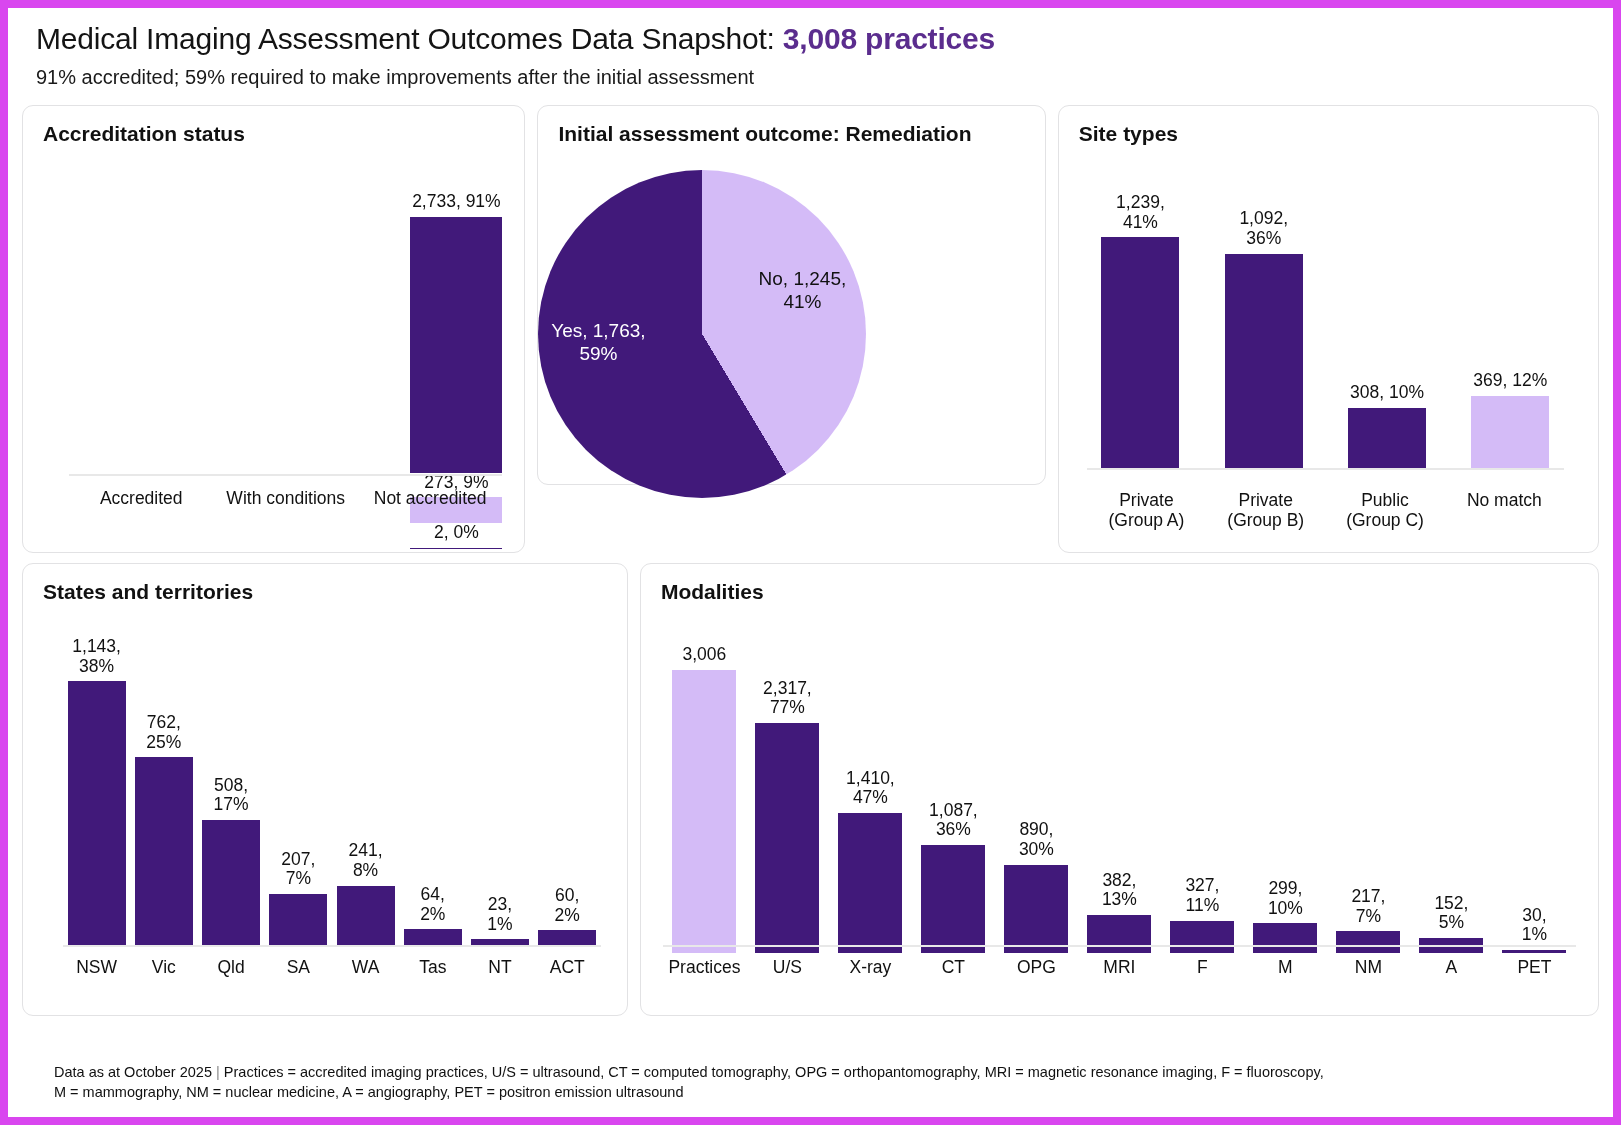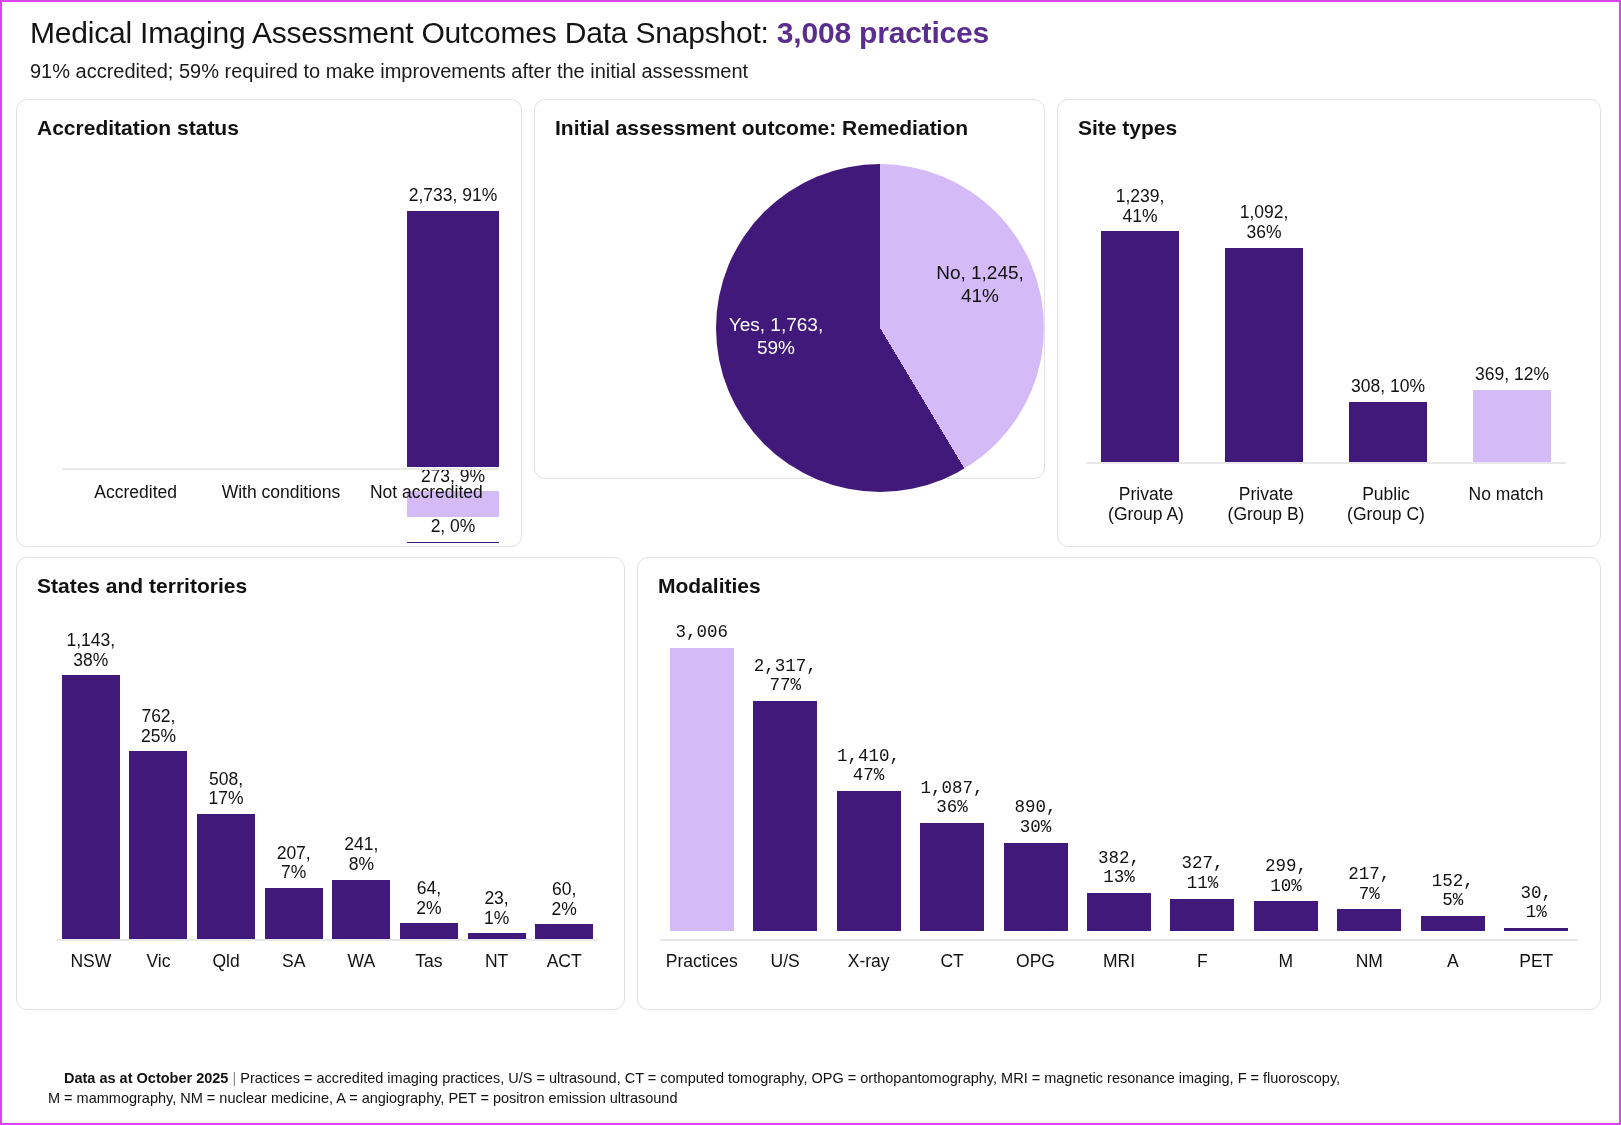--- a/index.html
+++ b/index.html
@@ -9,21 +9,21 @@
     width: 1621px;
     height: 1125px;
     font-family: "Liberation Sans", sans-serif;
     background: #ffffff;
   }
 
   #page {
     position: relative;
     width: 1621px;
     height: 1125px;
-    border: 2px solid #d946ef;
+    border: 8px solid #d946ef;
     background: #ffffff;
     overflow: hidden;
   }
 
   
   #header {
     padding: 14px 0 0 28px;
   }
   #main-title {
     font-size: 30px;
@@ -136,33 +136,33 @@
   .card-sitetypes .xlabels .xlab { width: 120px; }
 
   
   .card-states .bars   { left: 40px; right: 26px; bottom: 70px; height: 308px; }
   .card-states .barcol { width: 58px; }
   .card-states .axisline { left: 40px; right: 26px; bottom: 68px; }
   .card-states .xlabels { left: 40px; right: 26px; bottom: 38px; }
   .card-states .xlabels .xlab { width: 68px; }
 
   
-  .card-modalities .bars   { left: 22px; right: 22px; bottom: 78px; height: 308px; font-family: Liberation Mono, monospace; }
+  .card-modalities .bars   { left: 22px; right: 22px; bottom: 62px; height: 308px; }
   .card-modalities .barcol { width: 64px; }
   .card-modalities .axisline { left: 22px; right: 22px; bottom: 68px; }
   .card-modalities .xlabels { left: 22px; right: 22px; bottom: 38px; }
   .card-modalities .xlabels .xlab { width: 80px; }
 
   
   #pie-wrap {
     position: absolute;
     left: 0; right: 0;
     top: 64px;
     display: flex;
-    justify-content: flex-end;
+    justify-content: flex-start;
   }
   #pie {
     position: relative;
     width: 328px;
     height: 328px;
     border-radius: 50%;
   }
   .pie-lab {
     position: absolute;
     font-size: 19px;
@@ -176,21 +176,21 @@
   
   #footnote {
     position: absolute;
     left: 46px;
     bottom: 14px;
     font-size: 14.5px;
     color: #111111;
     line-height: 1.42;
     max-width: 1520px;
   }
-  #footnote .fn-bold { font-weight: bold; margin-left: 16px; }
+  #footnote .fn-bold { font-weight: normal; }
   #footnote .fn-sep  { color: #8a8a8a; }
 </style>
 </head>
 <body>
 
 <div id="page">
 
   <div id="header">
     <div id="main-title"><span>Medical Imaging Assessment Outcomes Data Snapshot: </span><span class="accent">3,008 practices</span></div>
     <div id="subtitle">91% accredited; 59% required to make improvements after the initial assessment</div>

